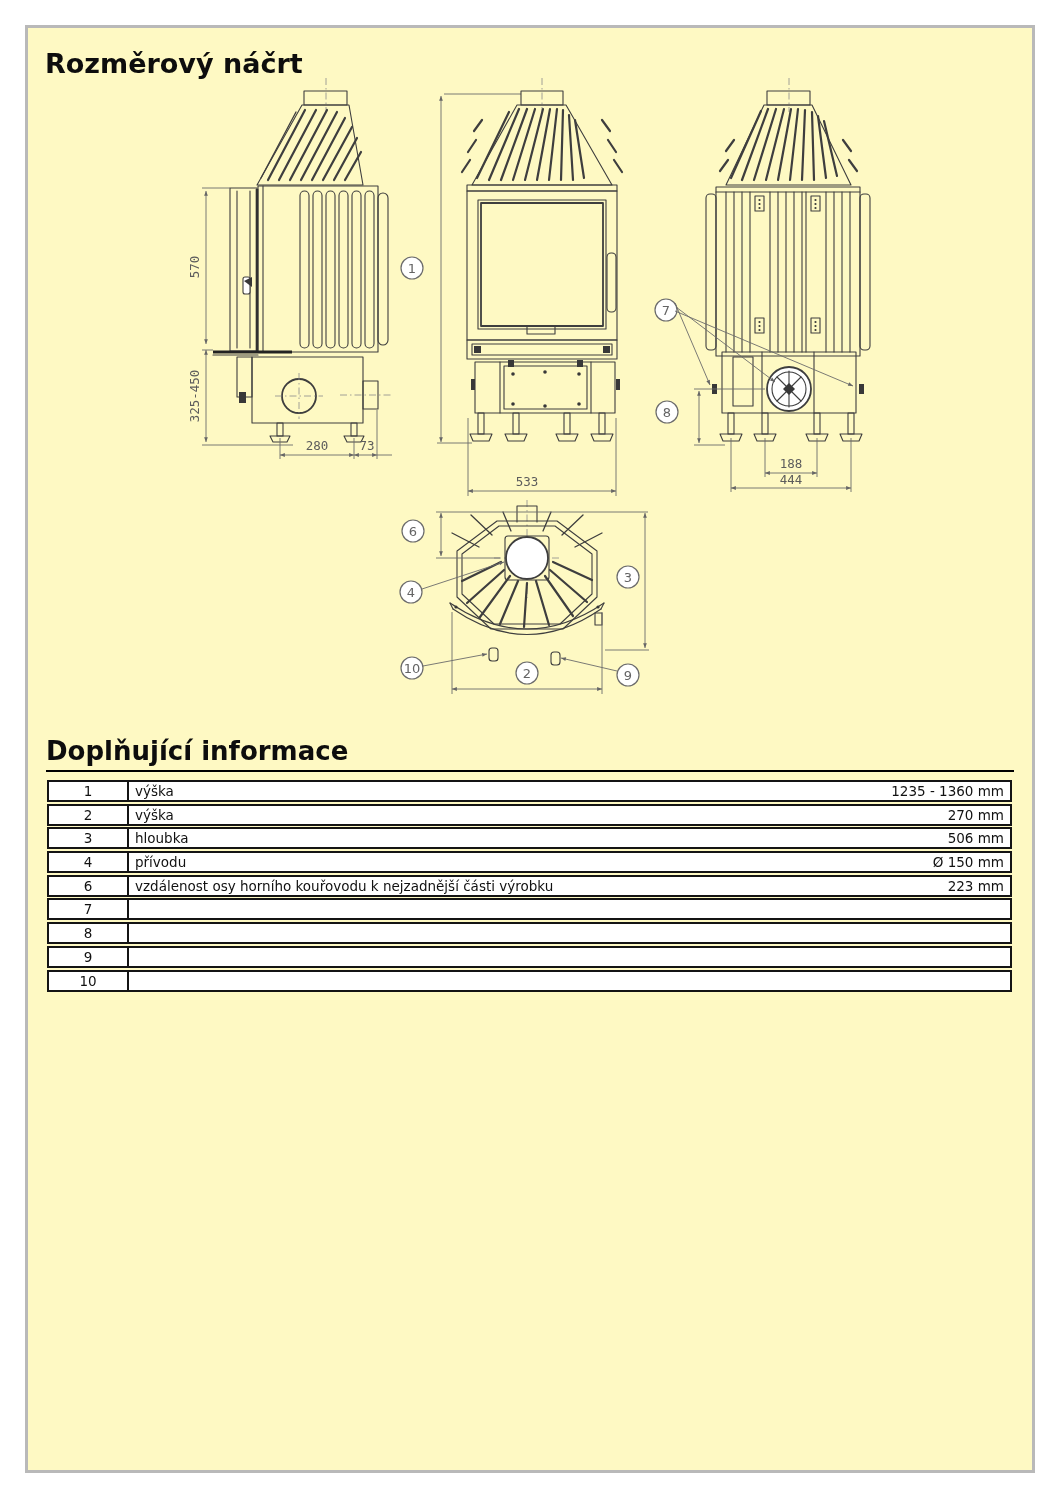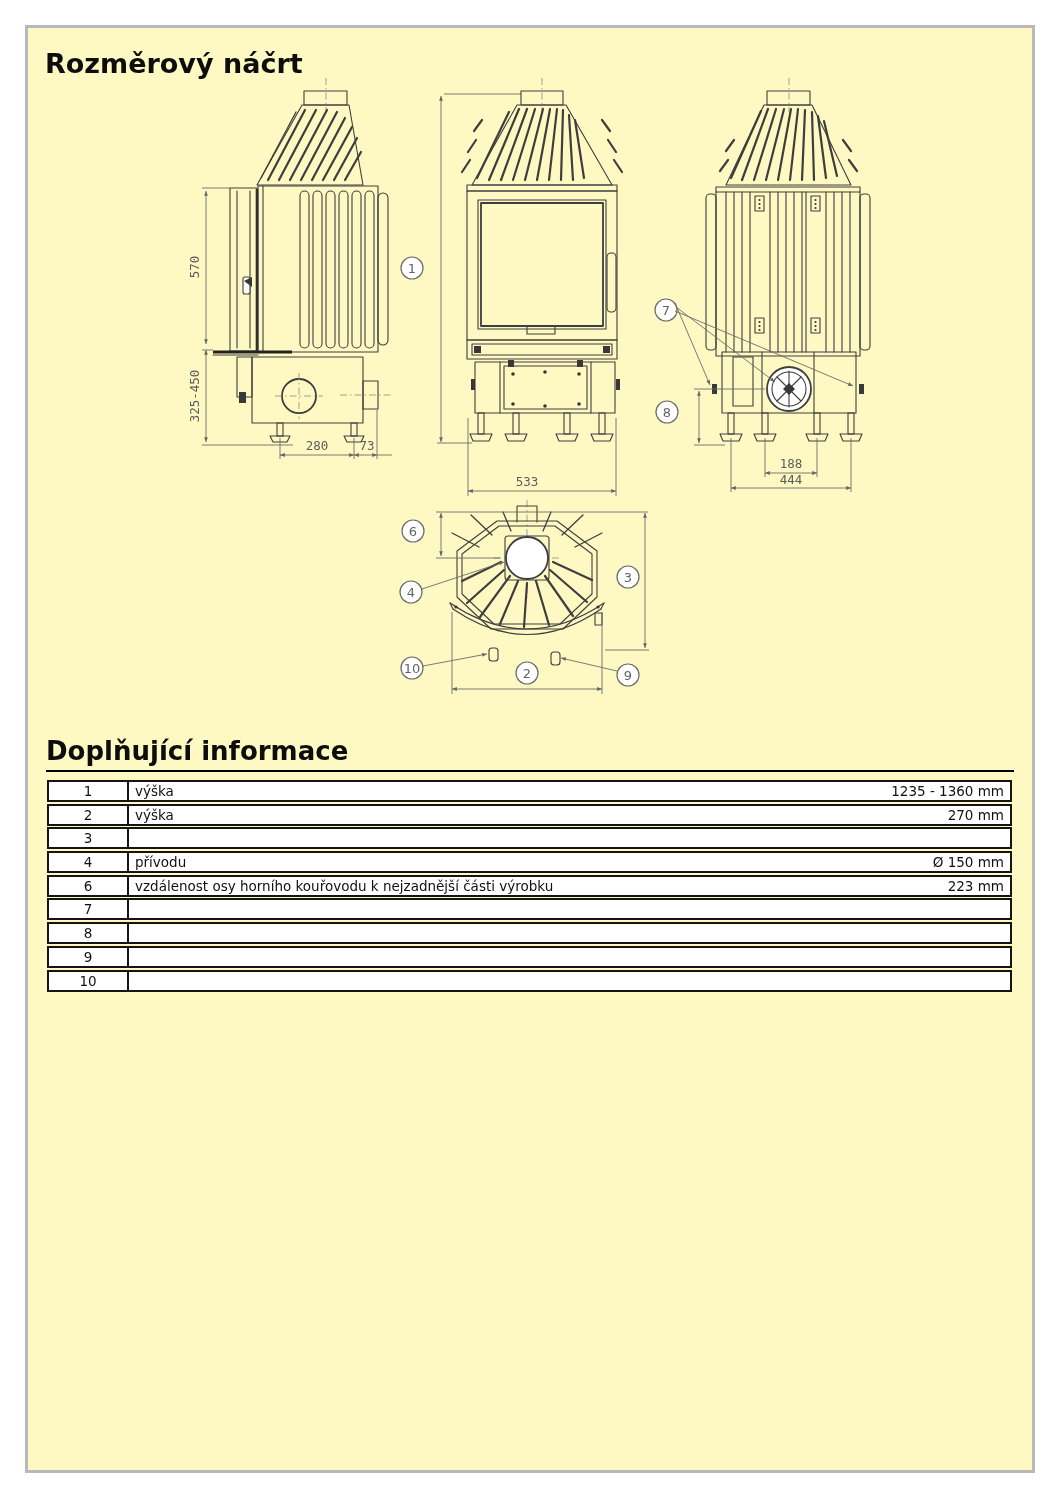--- a/index.html
+++ b/index.html
@@ -309,20 +309,24 @@
     </div>
     <div class="trow">
       <div class="tnum">2</div>
       <div class="tbody-cell">
           <span class="tlabel">výška</span>
           <span class="tvalue">270 mm</span>
         </div>
     </div>
     <div class="trow">
       <div class="tnum">3</div>
+      <div class="tbody-cell">
+          <span class="tlabel">hloubka</span>
+          <span class="tvalue">506 mm</span>
+        </div>
     </div>
     <div class="trow">
       <div class="tnum">4</div>
       <div class="tbody-cell">
           <span class="tlabel">přívodu</span>
           <span class="tvalue">Ø 150 mm</span>
         </div>
     </div>
     <div class="trow">
       <div class="tnum">6</div>

